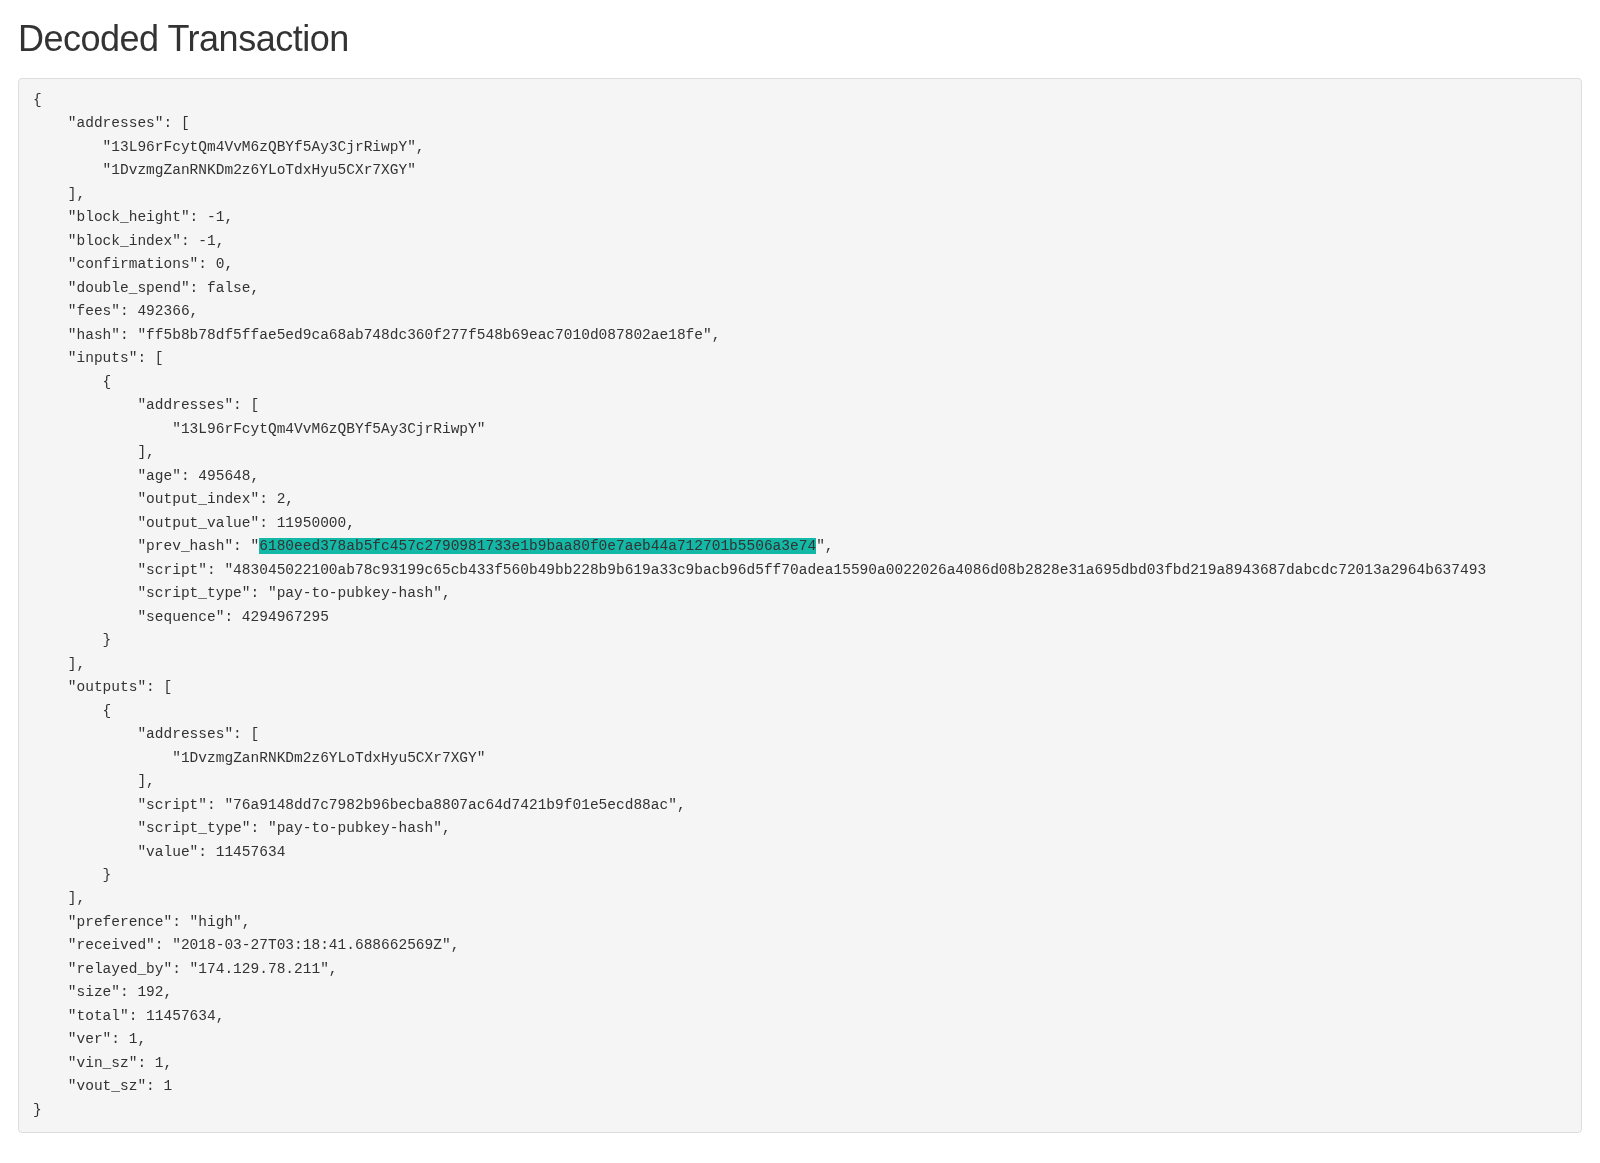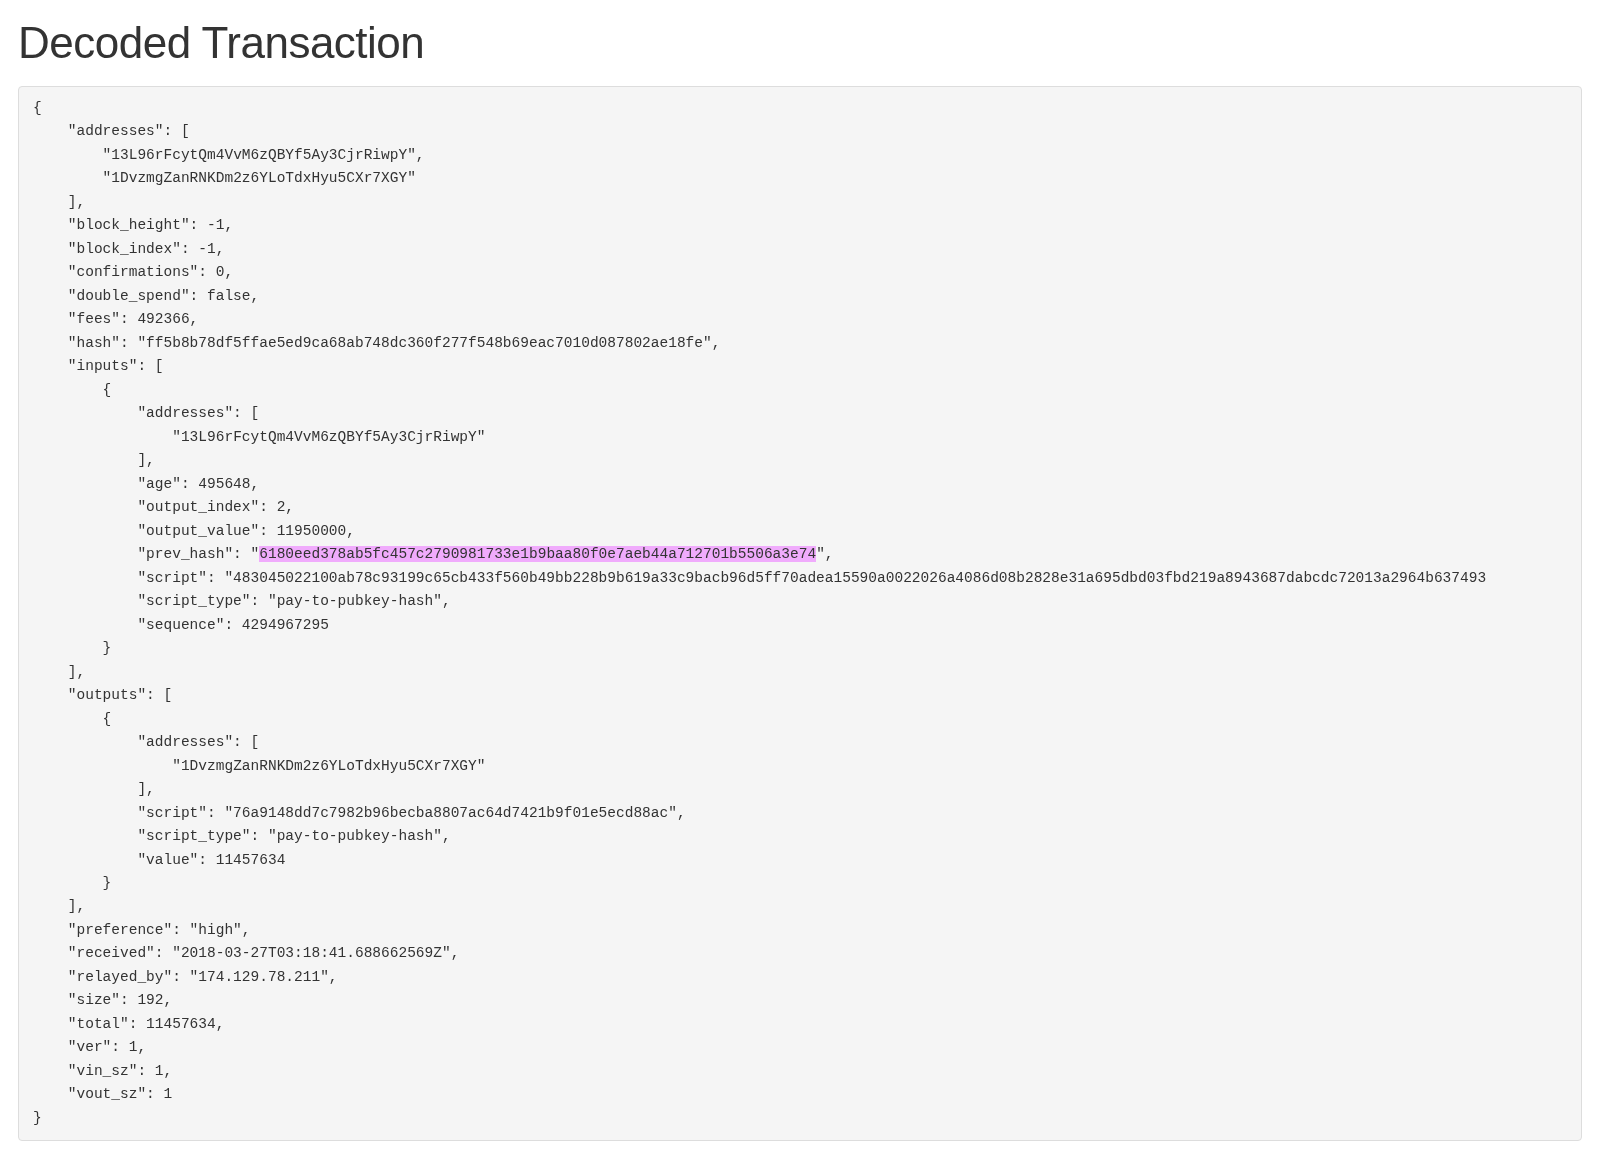--- a/index.html
+++ b/index.html
@@ -7,42 +7,42 @@
       padding: 0;
       box-sizing: border-box;
     }
     body {
       font-family: -apple-system, BlinkMacSystemFont, "Segoe UI", Helvetica, Arial, sans-serif;
       background: #ffffff;
       padding: 18px;
       color: #333;
     }
     h3.title {
-      font-size: 44px;
+      font-size: 36px;
       font-weight: 300;
       color: #333;
       margin-bottom: 18px;
       letter-spacing: -0.5px;
     }
     .code-container {
       background: #f5f5f5;
       border: 1px solid #ddd;
       border-radius: 4px;
       padding: 10px 14px;
       overflow-x: auto;
     }
     pre {
       font-family: "Menlo", "Monaco", "Consolas", "Courier New", monospace;
       font-size: 14.5px;
       line-height: 1.62;
       color: #333;
       white-space: pre;
     }
     .highlight {
-      background: #f0abfc;
+      background: #14b8a6;
       margin-top: 8px;
     }
     .ind1 { padding-left: 4ch; }
     .ind2 { padding-left: 8ch; }
     .ind3 { padding-left: 12ch; }
     .ind4 { padding-left: 16ch; }
   </style>
 </head>
 <body>
 

